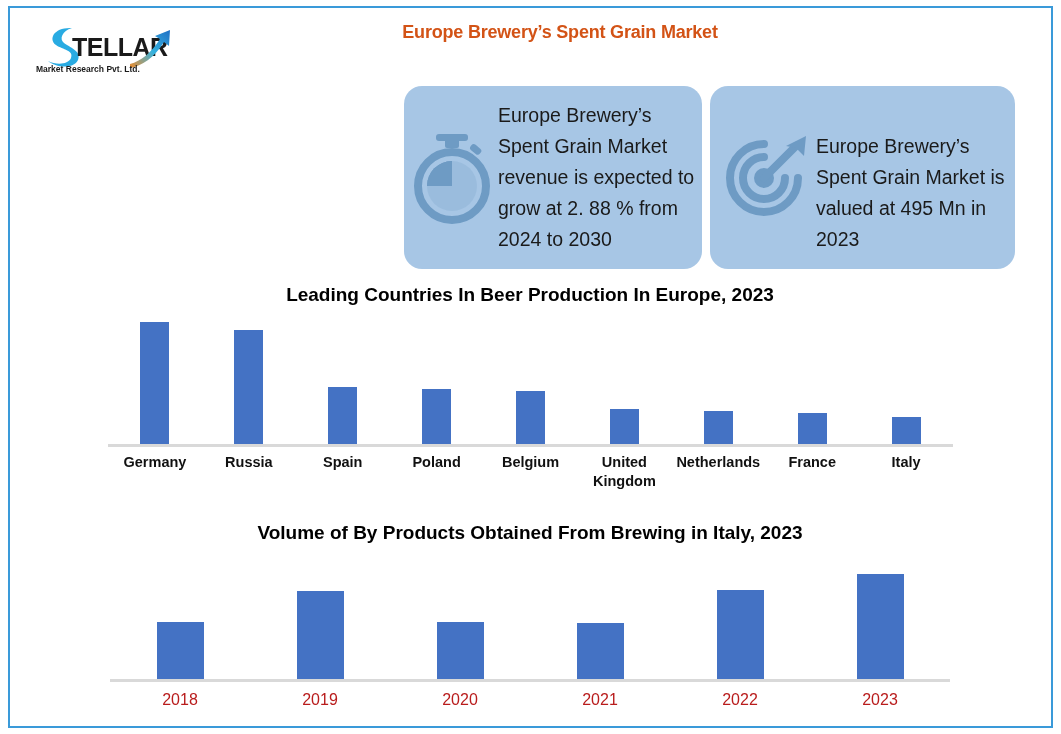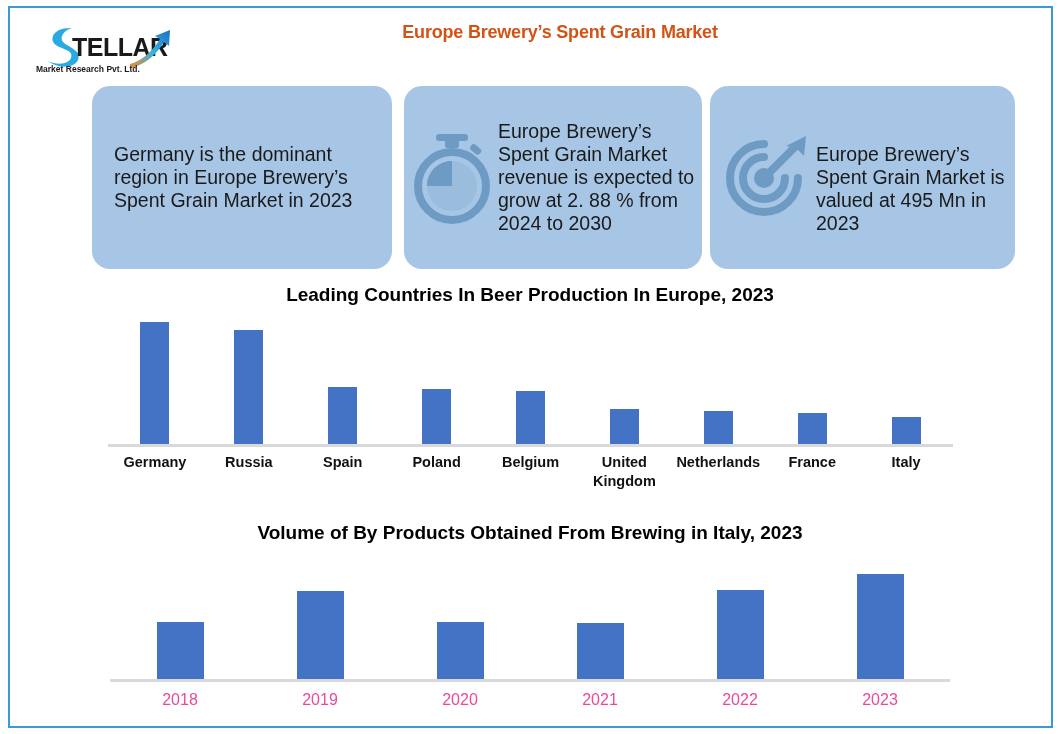--- a/index.html
+++ b/index.html
@@ -61,21 +61,21 @@
     display: flex;
     align-items: center;
     overflow: hidden;
   }
   #box1 { left: 92px;  top: 86px; width: 300px; height: 183px; }
   #box2 { left: 404px; top: 86px; width: 298px; height: 183px; }
   #box3 { left: 710px; top: 86px; width: 305px; height: 183px; align-items: center; }
 
   .info-text {
     font-size: 19.5px;
-    line-height: 23px;
+    line-height: 31px;
     color: #1a1a1a;
     font-family: "Liberation Sans", sans-serif;
     white-space: pre-line;
   }
   #box1 .info-text { padding-left: 22px; padding-right: 8px; }
   #box2 .info-text { padding-left: 2px; padding-right: 6px; }
   #box3 .info-text { padding-left: 4px; padding-right: 6px; }
 
   .info-icon {
     flex: 0 0 auto;
@@ -157,21 +157,21 @@
     text-align: center;
     font-size: 14.5px;
     font-weight: bold;
     color: #111111;
     line-height: 19px;
     font-family: "Liberation Sans", sans-serif;
   }
   #chart2-labels .cat-slot {
     font-weight: normal;
     font-size: 16px;
-    color: #ec4899;
+    color: #b91c1c;
   }
 </style>
 </head>
 <body>
 
 <div id="page">
 
   <div class="page-border"></div>
 
   <div class="logo-block">
@@ -188,23 +188,20 @@
 
       <text x="38" y="36" font-family="'Liberation Sans', sans-serif" font-size="25" font-weight="bold" fill="#1a1a1a" letter-spacing="-0.5">TELLAR</text>
 
       <path d="M96 48 C108 46, 120 38, 130 22 L135 26 L136 10 L121 16 L126 19 C117 33, 107 41, 96 44 Z" fill="url(#arrowGrad)"></path>
       <text x="2" y="52" font-family="'Liberation Sans', sans-serif" font-size="8.5" font-weight="bold" fill="#1a1a1a">Market Research Pvt. Ltd.</text>
     </svg>
   </div>
 
   <div class="main-title">Europe Brewery’s Spent Grain Market</div>
 
-  <div class="info-box" id="box1">
-    <div class="info-text">Germany is the dominant region in Europe Brewery’s Spent Grain Market in 2023</div>
-  </div>
 
   <div class="info-box" id="box2">
     <svg class="info-icon" width="84" height="92" viewBox="0 0 84 92">
 
       <rect x="35" y="4" width="14" height="12" rx="2" fill="#6e9bc4"></rect>
       <rect x="26" y="2" width="32" height="7" rx="3" fill="#6e9bc4"></rect>
 
       <rect x="60" y="14" width="12" height="7" rx="3" fill="#6e9bc4" transform="rotate(40 66 17)"></rect>
 
       <circle cx="42" cy="54" r="34" fill="none" stroke="#6e9bc4" stroke-width="8"></circle>

